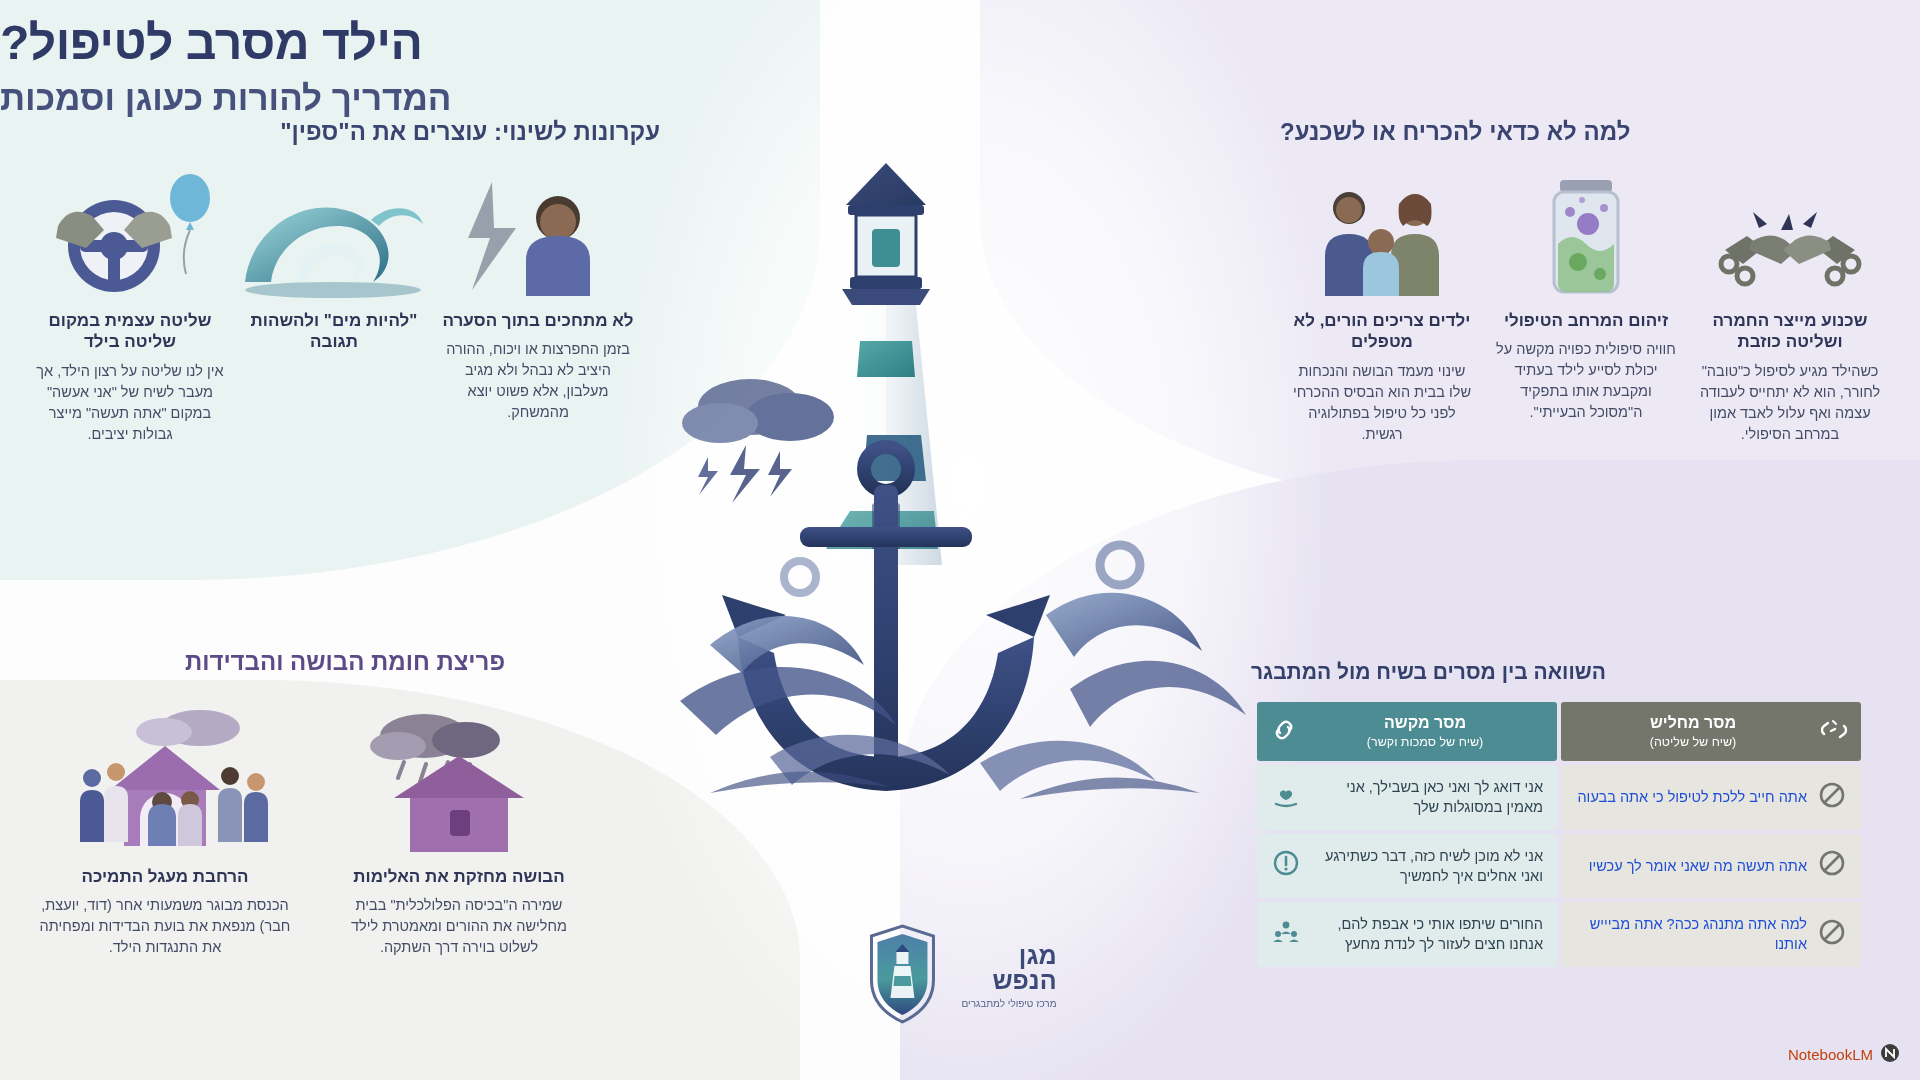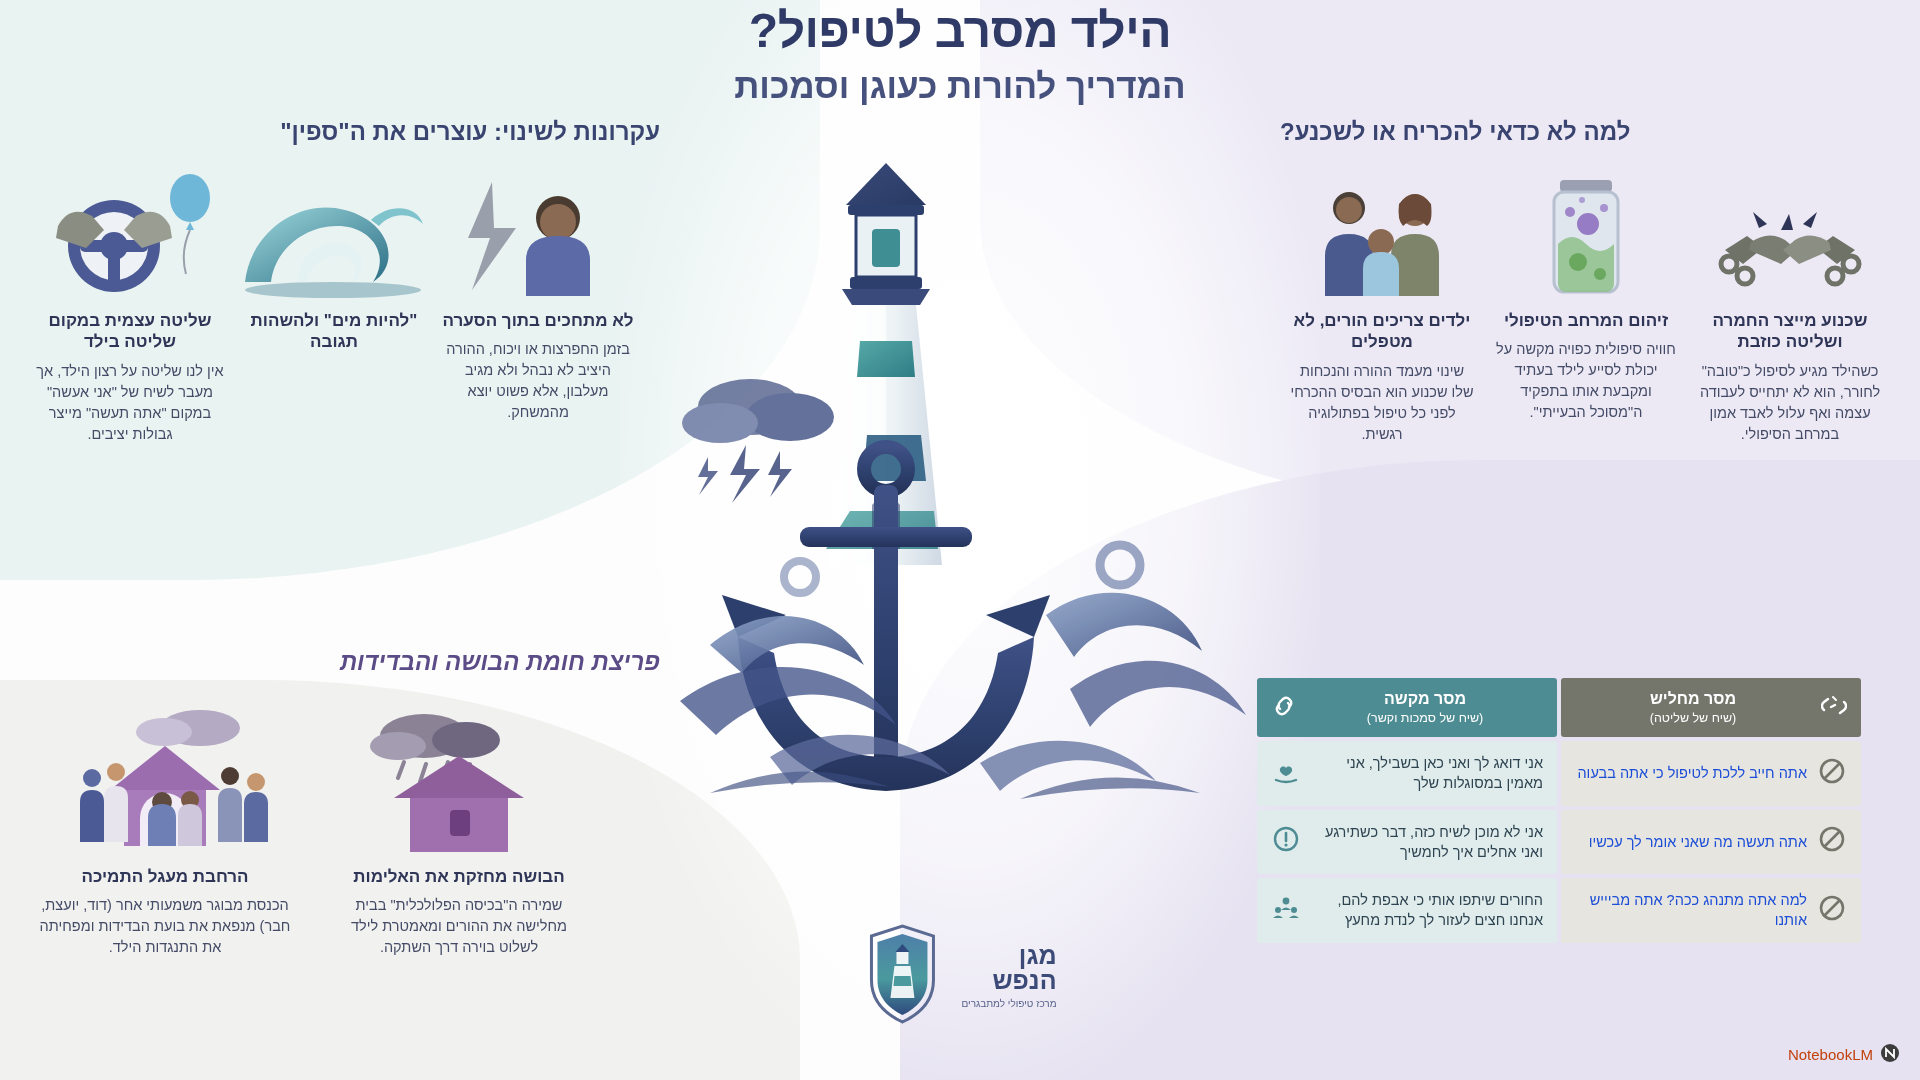--- a/index.html
+++ b/index.html
@@ -35,21 +35,21 @@
     position: absolute; left: -100px; bottom: -160px; width: 900px; height: 560px;
     background: #f1f1ef;
     border-radius: 0 60% 0 0 / 0 50% 0 0;
   }
   .bg-center-fade {
     position: absolute; left: 620px; top: 0; width: 700px; height: 1080px;
     background: radial-gradient(ellipse at 50% 45%, rgba(255,255,255,0.95) 0%, rgba(255,255,255,0.65) 45%, rgba(255,255,255,0) 75%);
   }
 
   
-  .header { position: absolute; top: 6px; left: 0; width: 100%; text-align: center; z-index: 5; }
+  .header { position: absolute; top: 18px; left: 0; width: 100%; text-align: left; z-index: 5; }
   .title {
     font-size: 48px; font-weight: bold; color: #2f3b66; letter-spacing: -0.5px;
     line-height: 1.05; margin: 0;
   }
   .subtitle {
     font-size: 35px; font-weight: bold; color: #46527d; margin-top: 10px;
   }
 
   
   .sec-h {
@@ -65,21 +65,21 @@
   .card-ico { height: 128px; display: flex; align-items: flex-end; justify-content: center; }
   .card-title { font-size: 17px; font-weight: bold; color: #2f3557; line-height: 1.25; margin-top: 10px; }
   .card-body { font-size: 14.5px; color: #444b66; line-height: 1.45; margin-top: 8px; padding: 0 6px; }
 
   
   .right-top { position: absolute; top: 118px; left: 30px; width: 640px; z-index: 4; }
   .right-top .sec-h { text-align: right; padding-right: 10px; }
 
   
   .right-bottom { position: absolute; top: 648px; left: 30px; width: 640px; z-index: 4; }
-  .right-bottom .sec-h { text-align: right; padding-right: 10px; font-style: italic; }
+  .right-bottom .sec-h { text-align: center; padding-right: 10px; }
   .cards2 { display: flex; gap: 24px; margin-top: 30px; justify-content: flex-end; }
   .card2 { width: 270px; text-align: center; }
   .card2 .card-ico { height: 150px; }
 
   
   .table-wrap { position: absolute; top: 660px; right: 55px; width: 620px; z-index: 4; }
   .table-title { font-size: 21px; font-weight: bold; color: #33406b; text-align: left; padding-left: 6px; }
   table.cmp { width: 612px; border-collapse: separate; border-spacing: 4px; margin-top: 14px; }
   table.cmp th {
     padding: 12px 14px; color: #ffffff; font-size: 16px; font-weight: bold; text-align: center;
@@ -266,21 +266,21 @@
 
           <circle cx="108" cy="30" r="16" fill="#8a6a52"></circle>
           <path d="M92 24 q16 -20 32 0 q2 18 -4 22 q-12 -12 -24 0 q-6 -6 -4 -22z" fill="#6b4a3a"></path>
           <path d="M84 116 v-40 q0 -22 24 -22 t24 22 v40z" fill="#7d8469"></path>
 
           <circle cx="74" cy="62" r="13" fill="#8a6a52"></circle>
           <path d="M56 116 v-28 q0 -16 18 -16 t18 16 v28z" fill="#9cc6dd"></path>
         </svg>
       </div>
       <div class="card-title">ילדים צריכים הורים, לא מטפלים</div>
-      <div class="card-body">שינוי מעמד ההורה והנכחות שלו שכנוע הוא הבסיס ההכרחי לפני כל טיפול בפתולוגיה רגשית.</div>
+      <div class="card-body">שינוי מעמד הבושה והנכחות שלו בבית הוא הבסיס ההכרחי לפני כל טיפול בפתולוגיה רגשית.</div>
     </div>
 
   </div>
 </div>
 
 <div class="right-top">
   <div class="sec-h">עקרונות לשינוי: עוצרים את ה"ספין"</div>
   <div class="cards3" style="justify-content:flex-end;">
 
     <div class="card">
@@ -387,20 +387,21 @@
         </svg>
       </div>
       <div class="card-title">הרחבת מעגל התמיכה</div>
       <div class="card-body">הכנסת מבוגר משמעותי אחר (דוד, יועצת, חבר) מנפאת את בועת הבדידות ומפחיתה את התנגדות הילד.</div>
     </div>
 
   </div>
 </div>
 
 <div class="table-wrap">
+  <div class="table-title">השוואה בין מסרים בשיח מול המתבגר</div>
   <table class="cmp">
     <thead>
       <tr>
         <th class="th-grey">
           <div class="th-inner">
             <span>
               <svg width="26" height="22" viewBox="0 0 26 22">
                 <path d="M3 15 a5 5 0 0 1 0 -8 l4 -3" stroke="#ffffff" stroke-width="2.4" fill="none" stroke-linecap="round"></path>
                 <path d="M23 7 a5 5 0 0 1 0 8 l-4 3" stroke="#ffffff" stroke-width="2.4" fill="none" stroke-linecap="round"></path>
                 <line x1="10" y1="12" x2="14" y2="10" stroke="#ffffff" stroke-width="2.4" stroke-linecap="round"></line>

